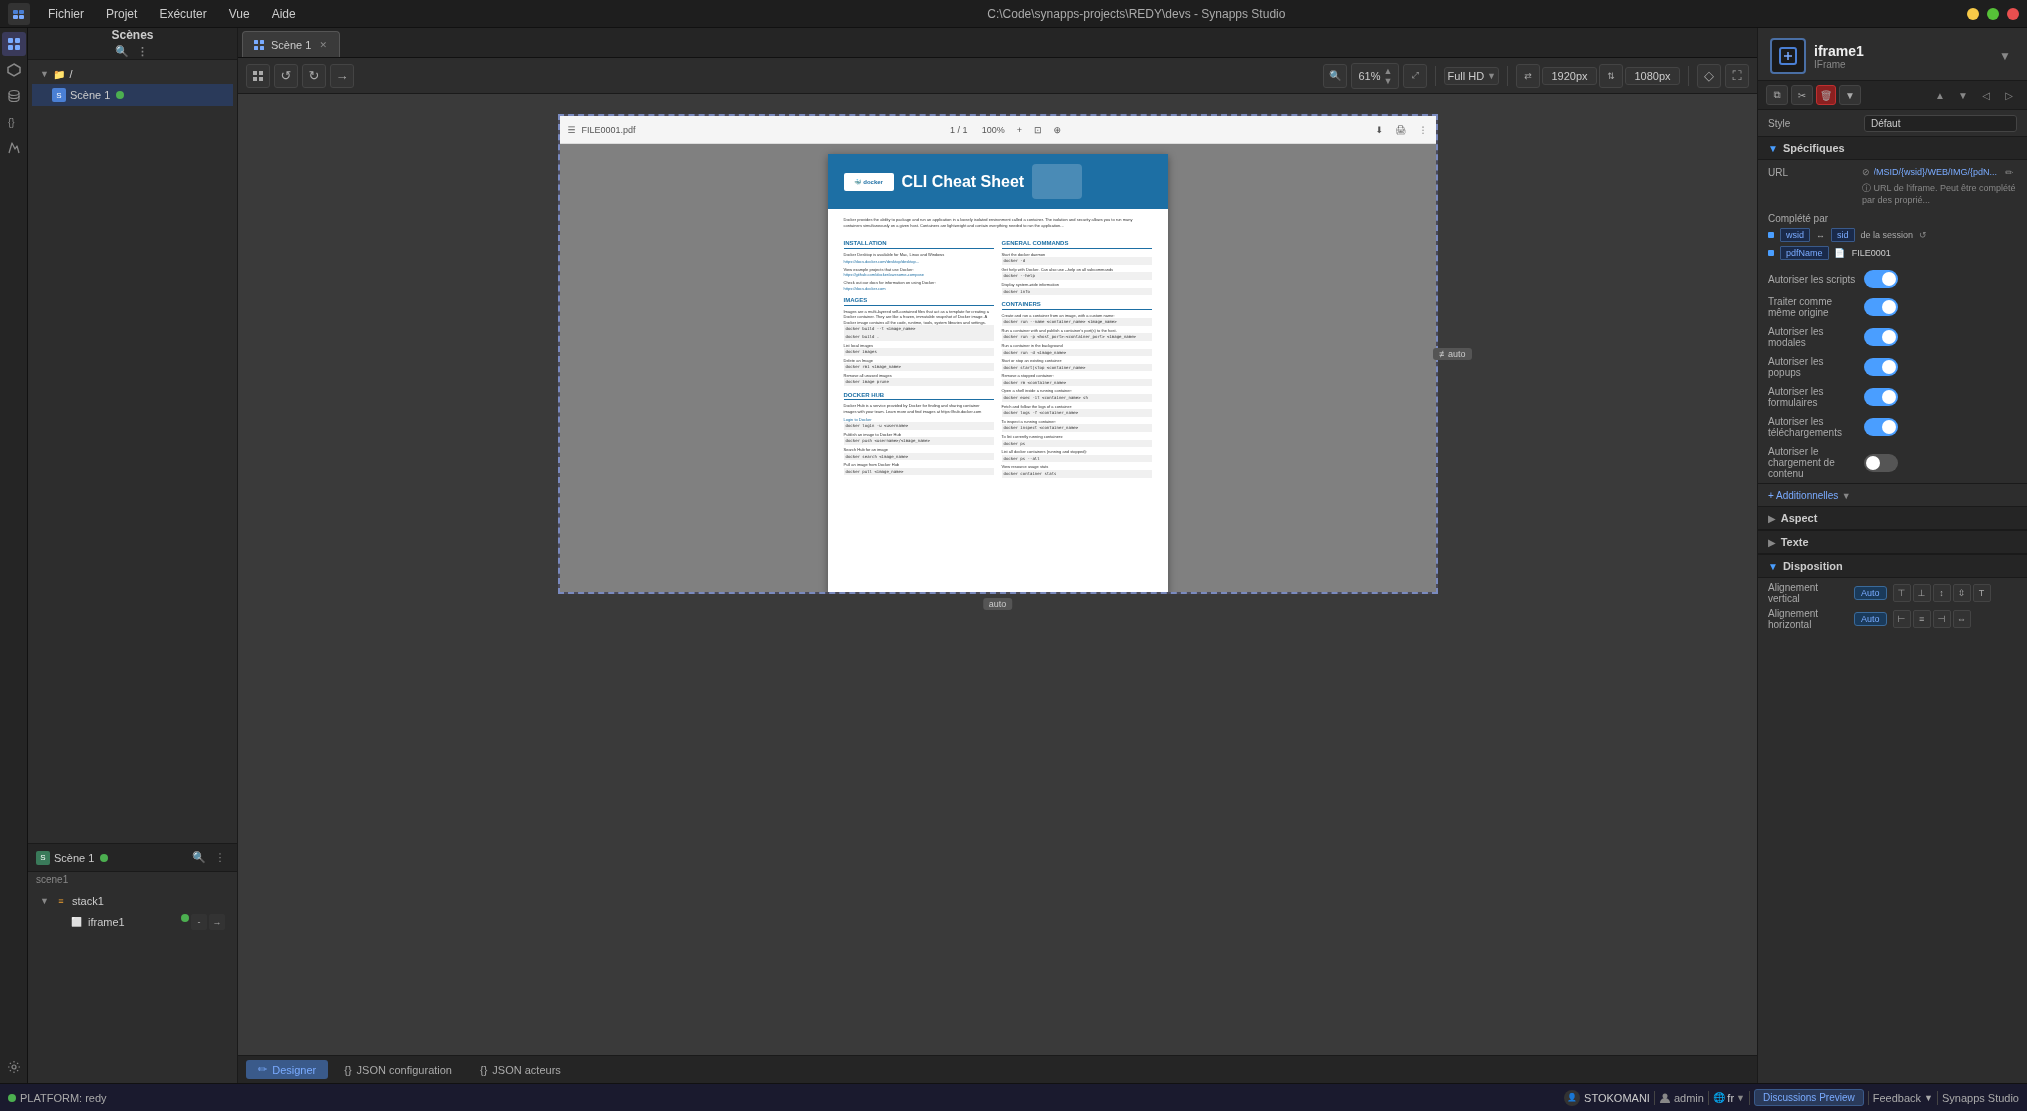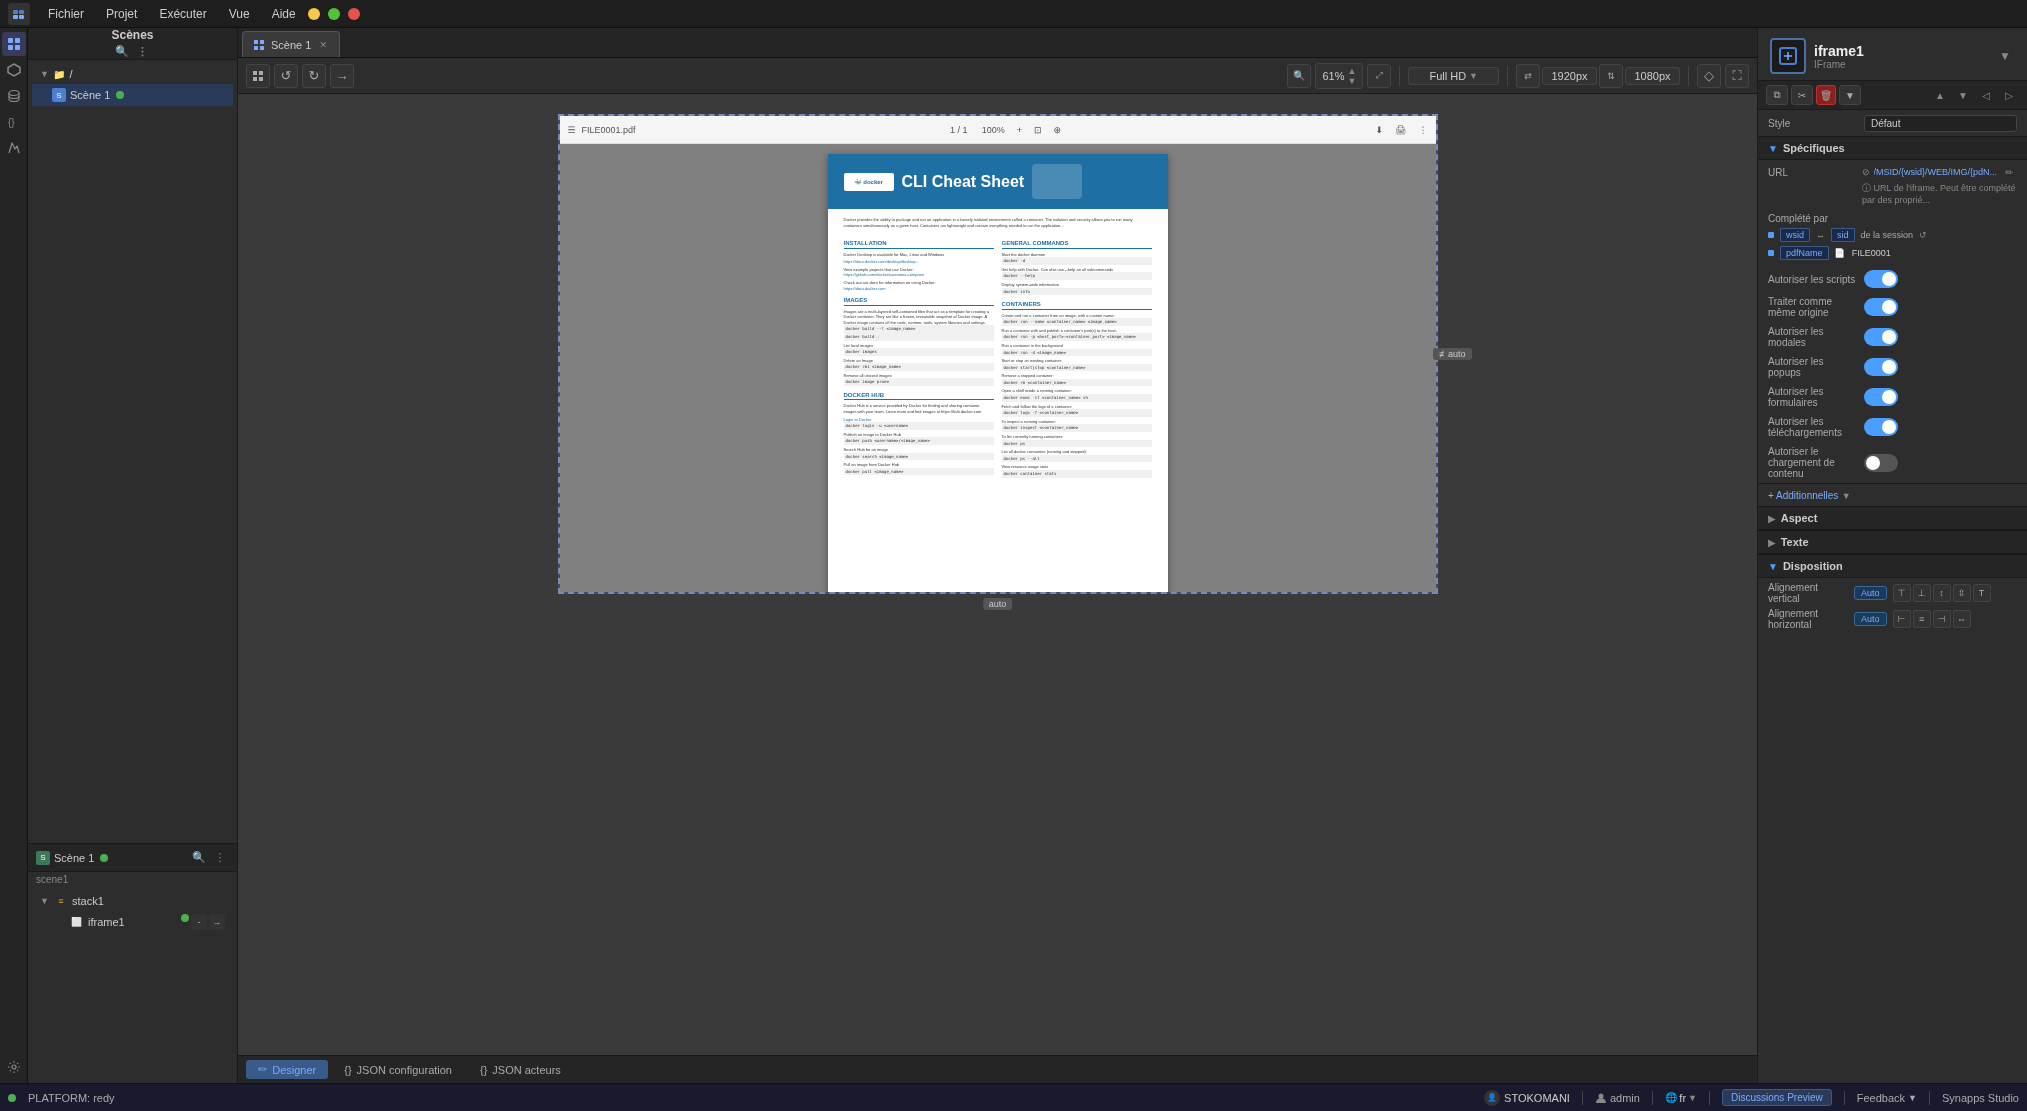--- a/index.html
+++ b/index.html
@@ -166,21 +166,21 @@
     .toolbar-spacer { flex: 1; }
 
     .zoom-area {
       display: flex; align-items: center; gap: 3px;
       background: #333; border: 1px solid #444; border-radius: 3px;
       padding: 2px 6px; font-size: 11px;
     }
 
     .res-selector {
       background: #333; border: 1px solid #444; border-radius: 3px;
-      padding: 2px 20px; font-size: 11px; color: #ccc;
+      padding: 2px 2px; font-size: 11px; color: #ccc;
       display: flex; align-items: center; gap: 3px;
     }
     .num-input {
       background: #333; border: 1px solid #444; border-radius: 3px;
       padding: 2px 4px; font-size: 11px; color: #ccc;
       width: 55px; text-align: center;
       display: flex; align-items: center; justify-content: center;
     }
 
     #canvas-area {
@@ -456,21 +456,21 @@
     #status-bar {
       position: absolute;
       bottom: 0;
       left: 0;
       right: 0;
       height: 28px;
       background: #1a1a2e;
       display: flex;
       align-items: center;
       padding: 0 8px;
-      gap: 12px;
+      gap: 4px;
       font-size: 11px;
       border-top: 1px solid #111;
     }
     .status-item { color: #aaa; display: flex; align-items: center; gap: 3px; }
     .status-sep { width: 1px; height: 14px; background: #444; }
     .status-spacer { flex: 1; }
     .status-btn {
       background: #2a3a5a;
       border: 1px solid #3a5a8a;
       border-radius: 3px;
@@ -575,20 +575,21 @@
       <rect x="8" y="4" width="5" height="4" fill="#4a7fd4" rx="1"></rect>
       <rect x="2" y="9" width="5" height="4" fill="#7aabff" rx="1"></rect>
       <rect x="8" y="9" width="5" height="4" fill="#7aabff" rx="1"></rect>
     </svg>
   </div>
   <div class="menu-item">Fichier</div>
   <div class="menu-item">Projet</div>
   <div class="menu-item">Exécuter</div>
   <div class="menu-item">Vue</div>
   <div class="menu-item">Aide</div>
+  <div class="menu-title">C:\Code\synapps-projects\REDY\devs - Synapps Studio</div>
   <div class="menu-controls">
     <div style="width:12px;height:12px;background:#f7c948;border-radius:50%;cursor:pointer;"></div>
     <div style="width:12px;height:12px;background:#56c138;border-radius:50%;cursor:pointer;margin:0 4px;"></div>
     <div style="width:12px;height:12px;background:#e94f4f;border-radius:50%;cursor:pointer;"></div>
   </div>
 </div>
 
 <div id="left-icons">
   <div class="left-icon-btn active">
     <svg width="14" height="14" viewBox="0 0 14 14" fill="currentColor">

